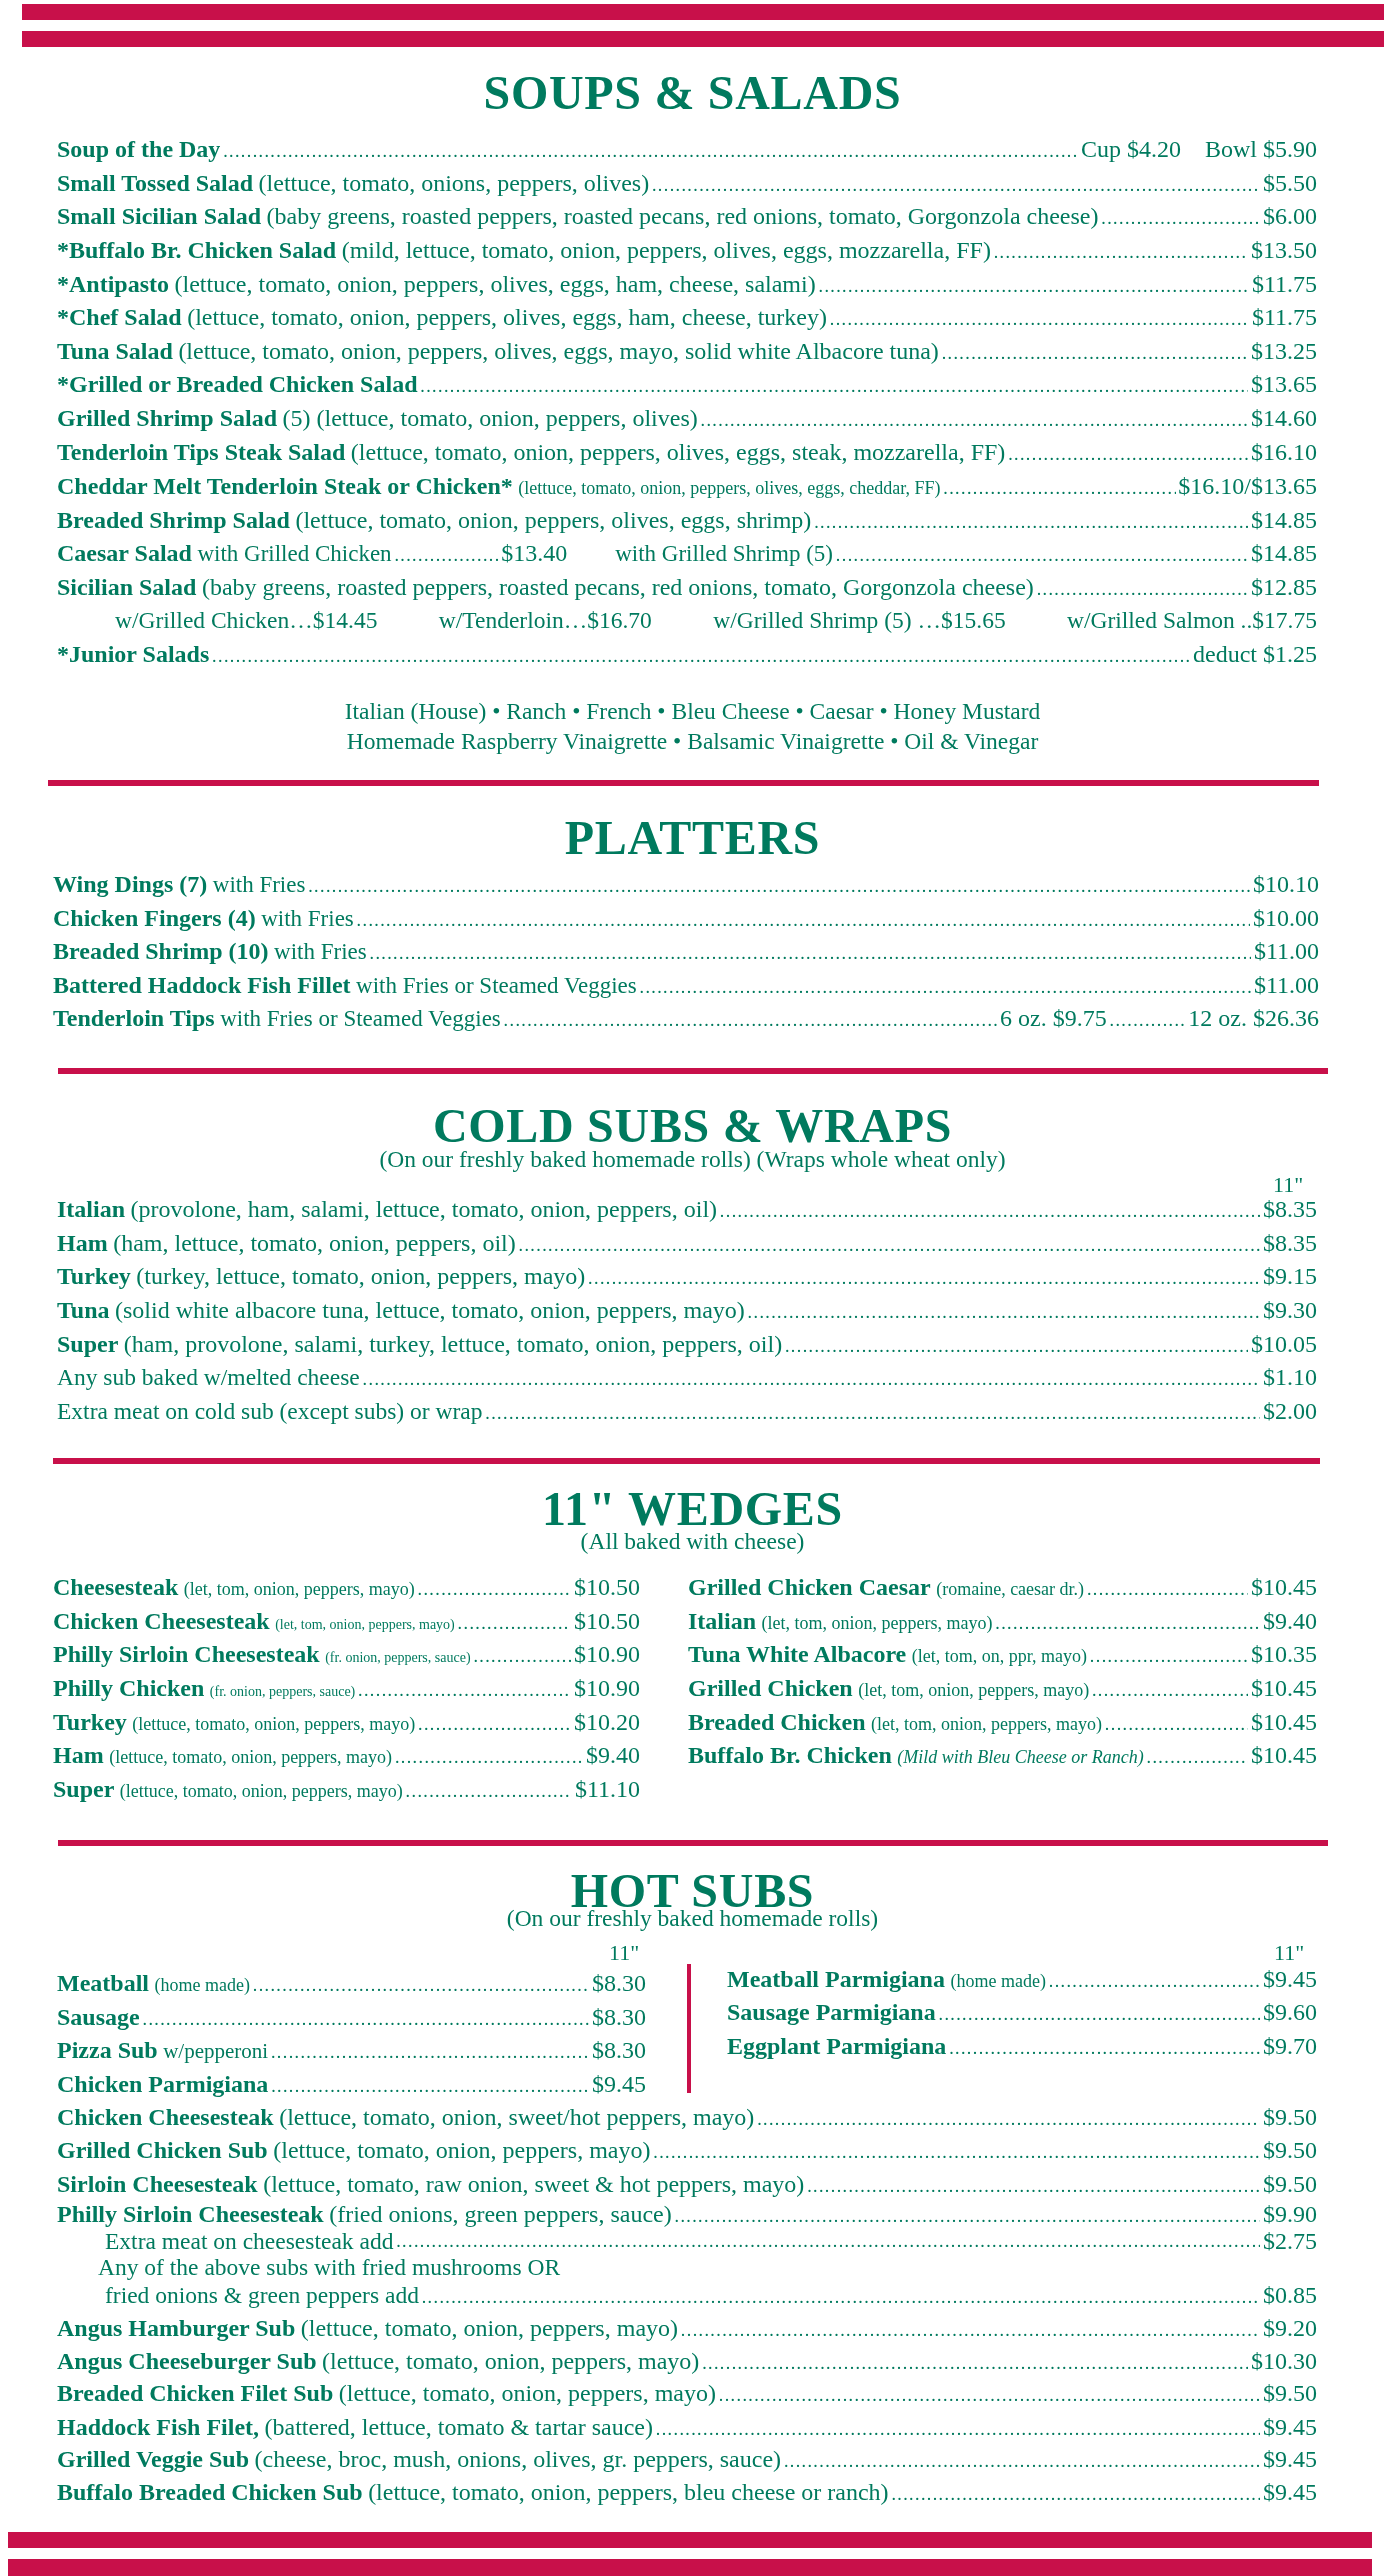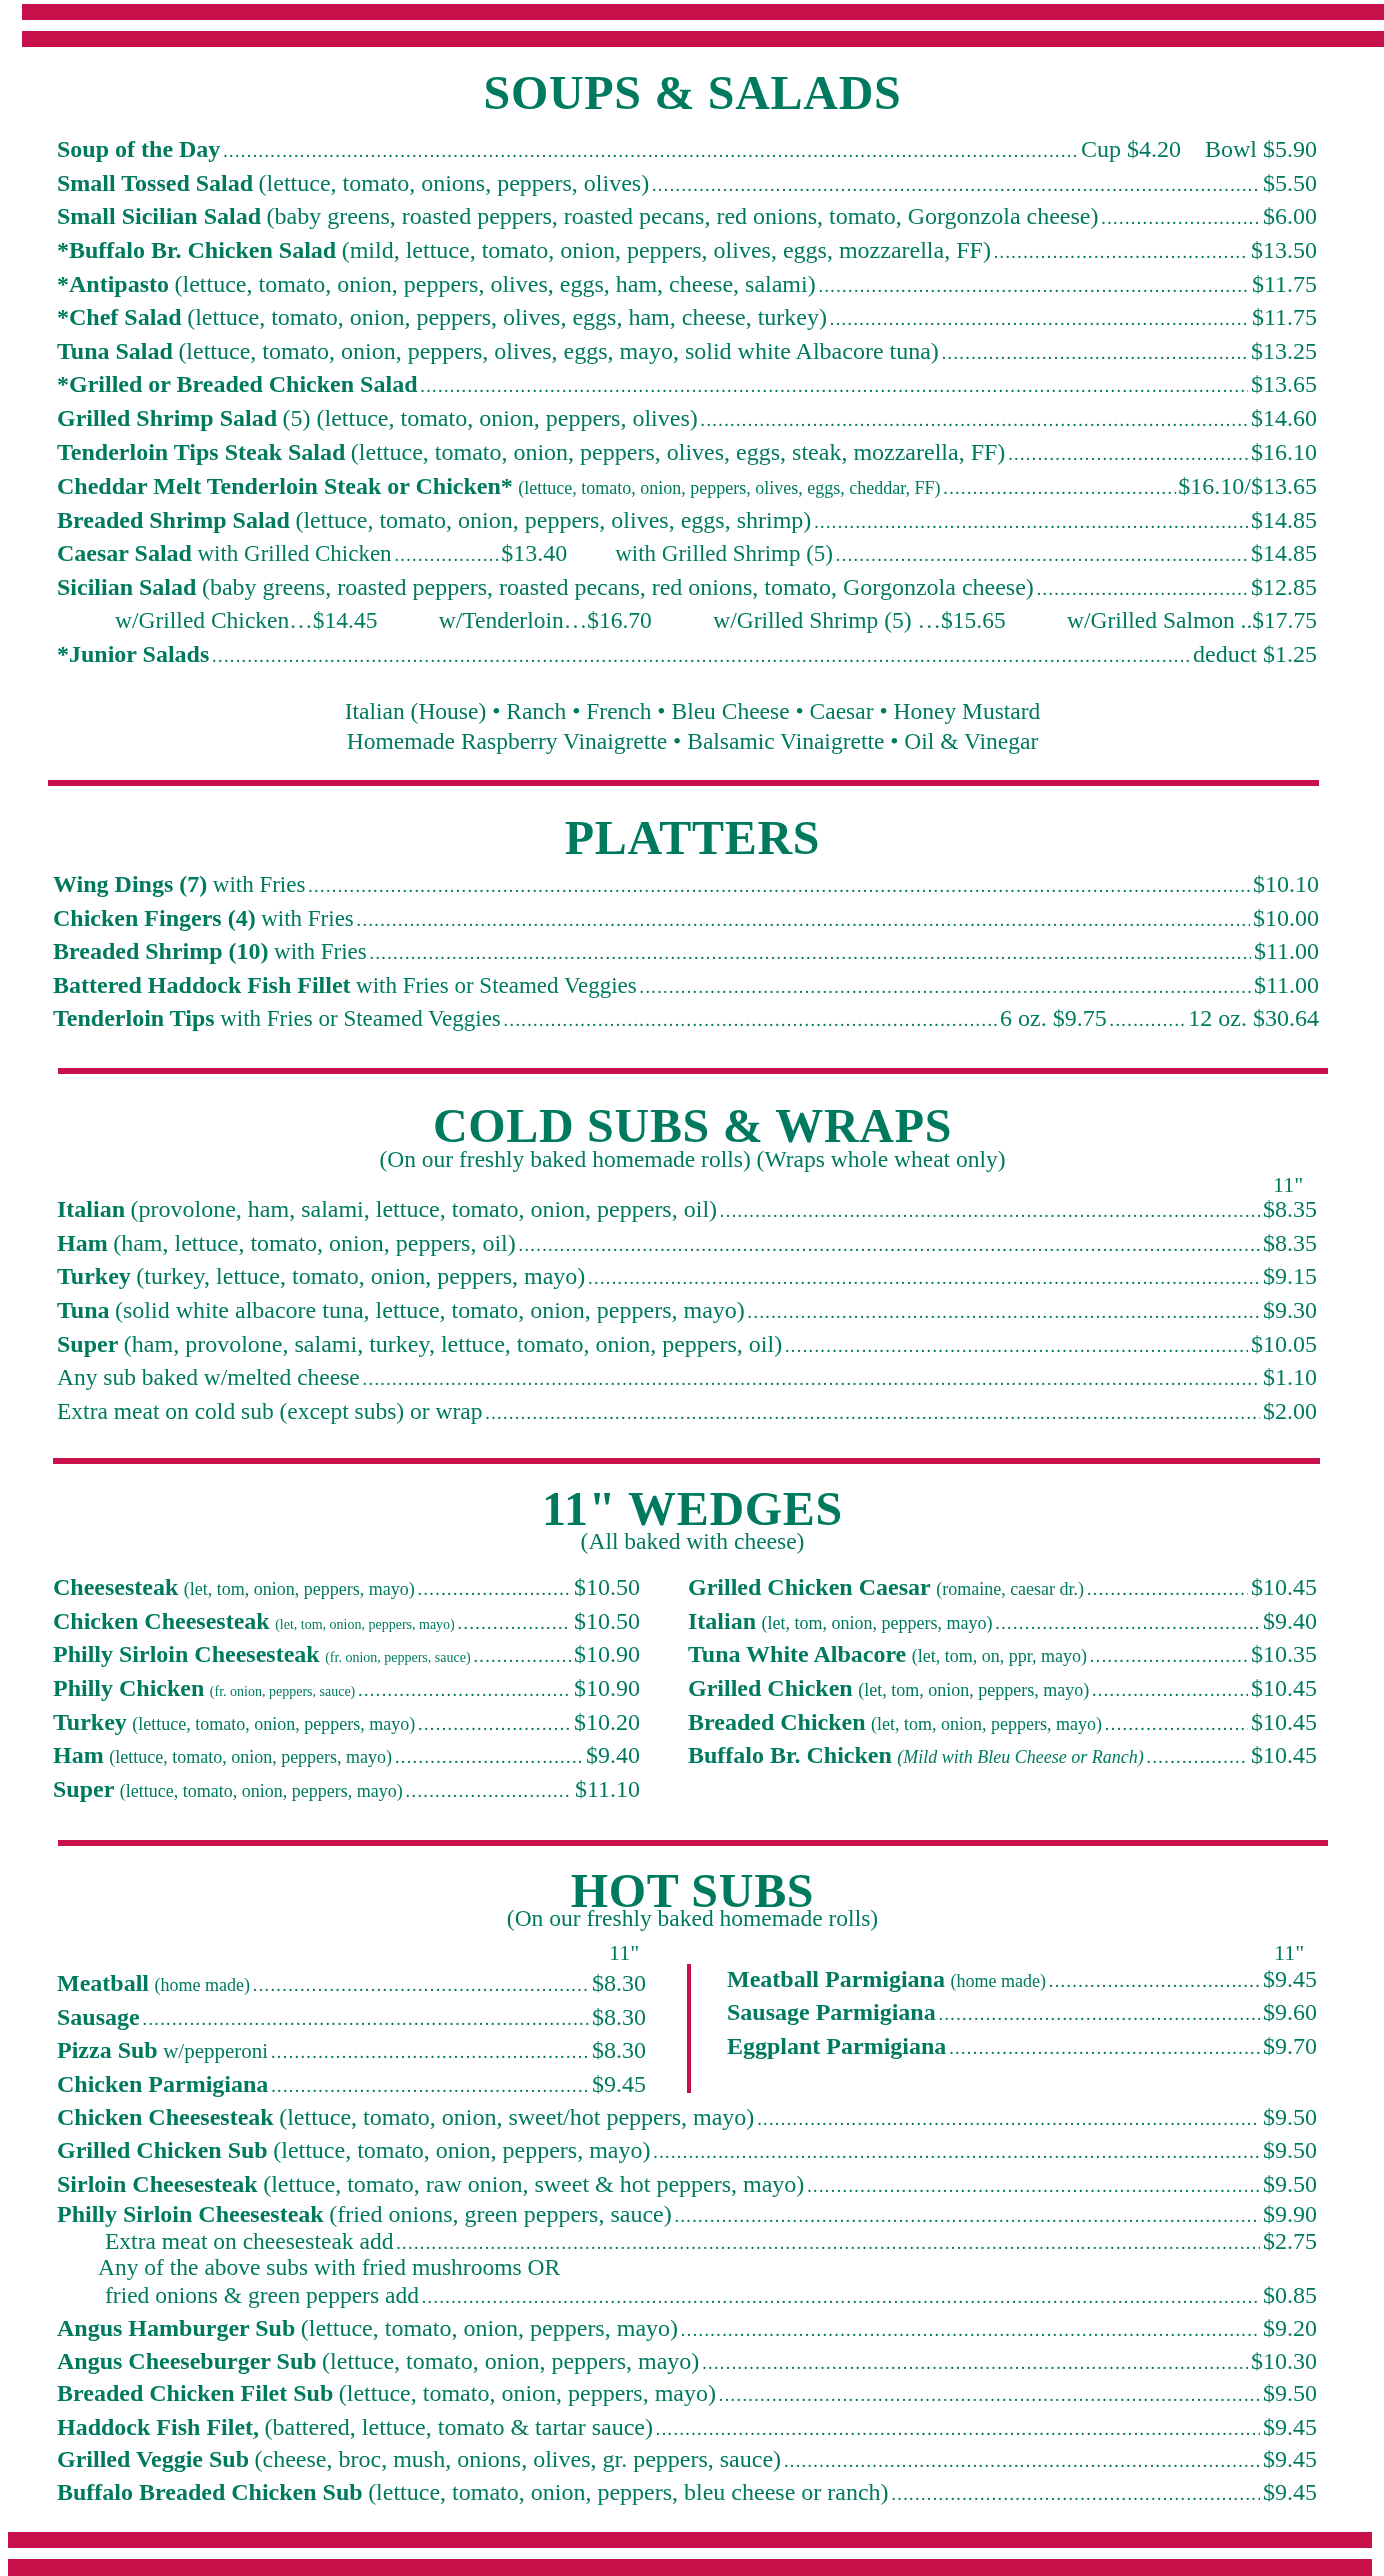--- a/index.html
+++ b/index.html
@@ -160,21 +160,21 @@
   <span class="d plain" style="font-size:23px;">with Fries or Steamed Veggies</span>
   <span class="lead"></span>
   <span class="p">$11.00</span>
 </div>
 <div class="row" style="left:53px;width:1266px;top:1004px;">
   <span class="n">Tenderloin Tips</span>
   <span class="d plain" style="font-size:23px;">with Fries or Steamed Veggies</span>
   <span class="lead"></span>
   <span class="p">6 oz. $9.75</span>
   <span class="lead" style="flex:0 0 76px;"></span>
-  <span class="p">12 oz. $30.64</span>
+  <span class="p">12 oz. $26.36</span>
 </div>
 
 <div class="bar" style="left:58px;top:1068px;width:1270px;height:5.5px;"></div>
 
 <div class="h" style="top:1102px;">COLD SUBS &amp; WRAPS</div>
 <div class="sub" style="top:1148px;">(On our freshly baked homemade rolls) (Wraps whole wheat only)</div>
 <div class="col-lbl" style="left:1273px;top:1174px;">11"</div>
 
 <div class="row" style="left:57px;width:1260px;top:1195px;">
   <span class="n">Italian</span>
@@ -368,21 +368,21 @@
   <span class="d">(lettuce, tomato, raw onion, sweet &amp; hot peppers, mayo)</span>
   <span class="lead"></span>
   <span class="p">$9.50</span>
 </div>
 <div class="row" style="left:57px;width:1260px;top:2200px;">
   <span class="n">Philly Sirloin Cheesesteak</span>
   <span class="d">(fried onions, green peppers, sauce)</span>
   <span class="lead"></span>
   <span class="p">$9.90</span>
 </div>
-<div class="row" style="left:105px;width:1212px;top:2227px;">
+<div class="row" style="left:105px;width:1212px;top:2227px;align-items:center;">
   <span class="plain">Extra meat on cheesesteak add</span>
   <span class="lead"></span>
   <span class="p">$2.75</span>
 </div>
 <div class="row" style="left:98px;width:1212px;top:2253px;">
   <span class="plain">Any of the above subs with fried mushrooms OR</span>
 </div>
 <div class="row" style="left:105px;width:1212px;top:2281px;">
   <span class="plain">fried onions &amp; green peppers add</span>
   <span class="lead"></span>

